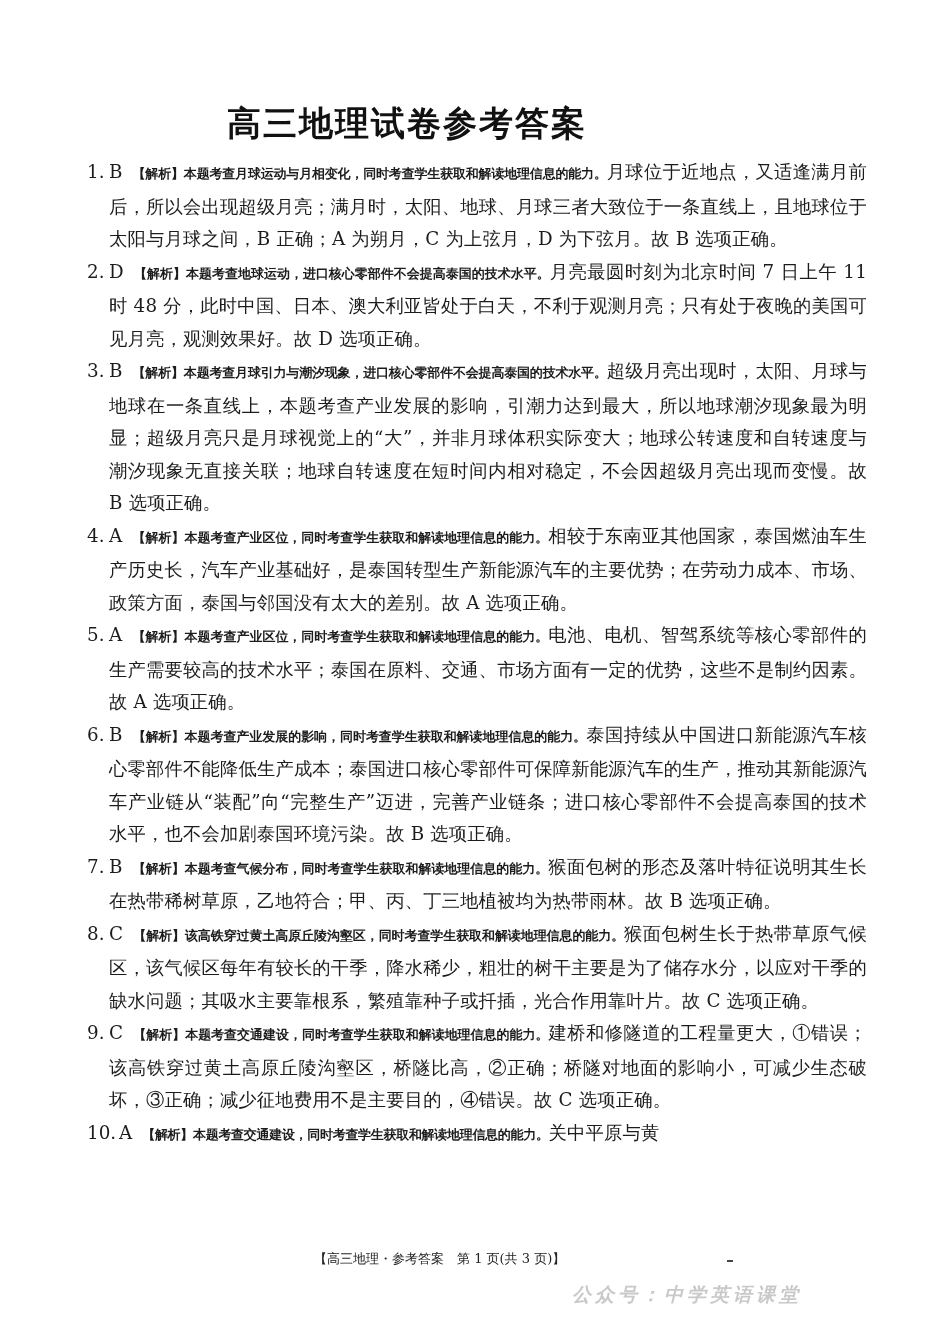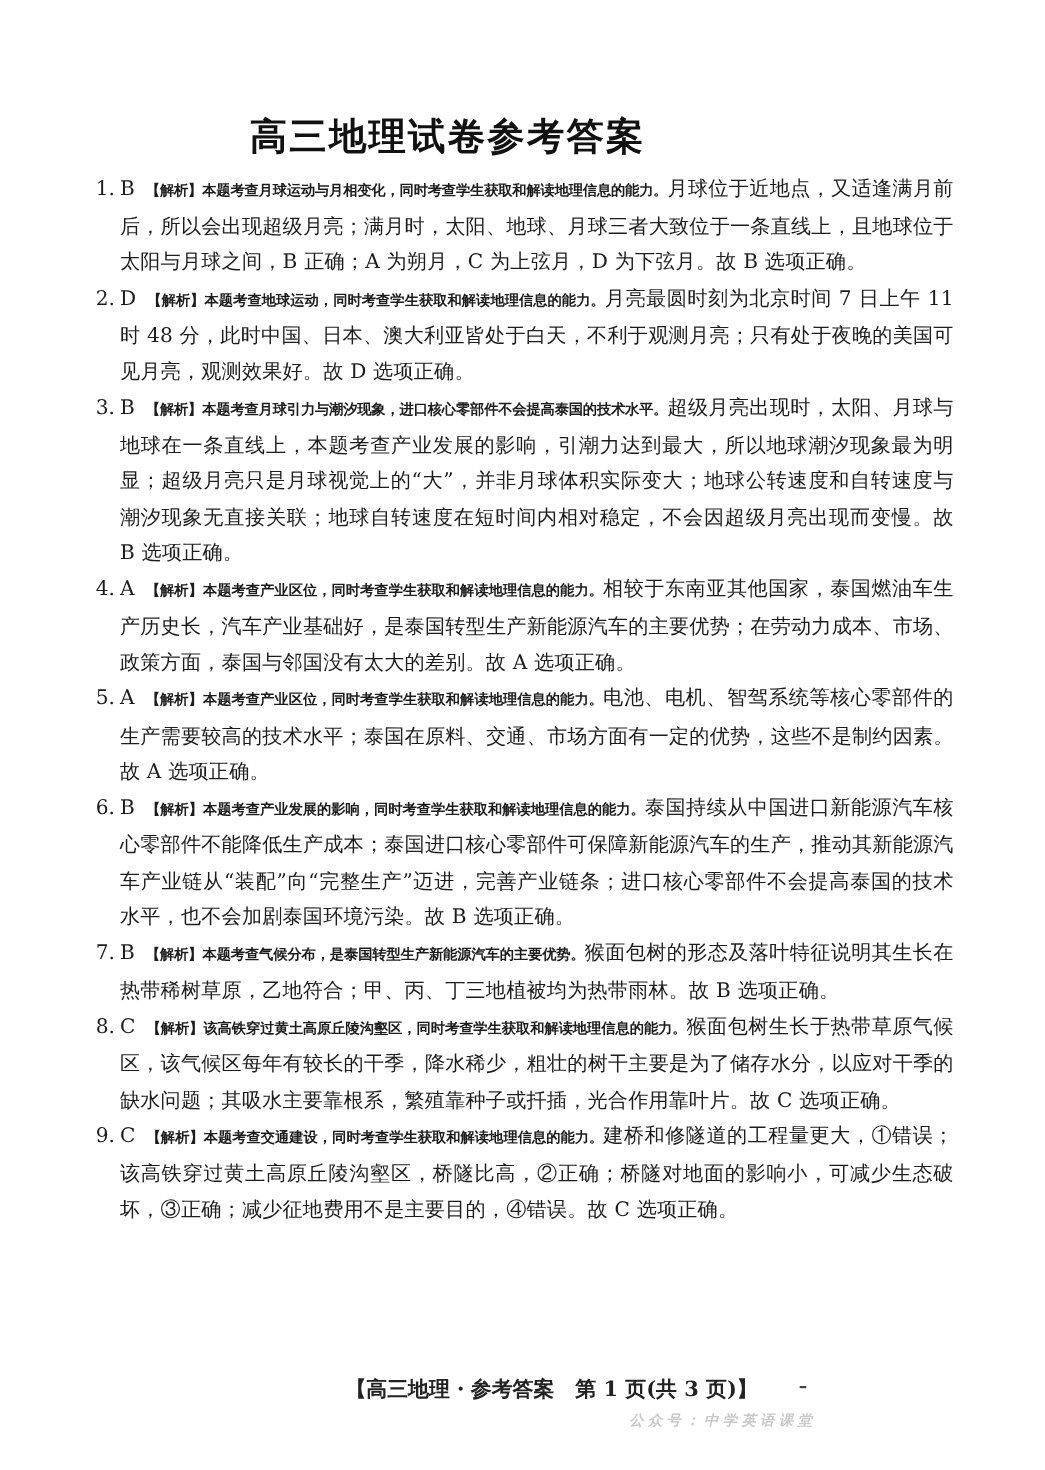--- a/index.html
+++ b/index.html
@@ -24,61 +24,64 @@
   }
   .answer.wide { padding-left: 22px; }
   .answer .letter { margin-right: 10px; }
   .answer .head {
     font-family: "DejaVu Sans", "Liberation Sans", sans-serif;
     font-weight: bold; font-size: 13px; letter-spacing: -0.3px;
   }
   .answer .body { letter-spacing: 0.2px; }
   .footer {
     position: absolute; top: 1250px; left: 314px;
-    font-size: 19px; color: #222; font-weight: bold;
+    font-size: 13px; color: #222;
   }
   .footer-mark {
     position: absolute; top: 1260px; left: 727px; width: 6px; height: 2px; background: #444;
   }
   .watermark {
     position: absolute; top: 1282px; left: 572px;
-    font-size: 13px; color: #c9c9c9; font-style: italic; font-weight: bold; letter-spacing: 4px;
+    font-size: 19px; color: #c9c9c9; font-style: italic; font-weight: bold; letter-spacing: 4px;
     font-family: "DejaVu Serif", serif;
   }
 </style>
 </head>
 <body>
 
 <div class="page-title">高三地理试卷参考答案</div>
 
 <div class="answers">
   <div class="answer">
     <span class="num">1.</span><span class="letter">B</span><span class="head">【解析】本题考查月球运动与月相变化，同时考查学生获取和解读地理信息的能力。</span><span class="body">月球位于近地点，又适逢满月前后，所以会出现超级月亮；满月时，太阳、地球、月球三者大致位于一条直线上，且地球位于太阳与月球之间，B 正确；A 为朔月，C 为上弦月，D 为下弦月。故 B 选项正确。</span>
   </div>
   <div class="answer">
-    <span class="num">2.</span><span class="letter">D</span><span class="head">【解析】本题考查地球运动，同时考查学生获取和解读地理信息的能力。</span><span class="body">月亮最圆时刻为北京时间 7 日上午 11 时 48 分，此时中国、日本、澳大利亚皆处于白天，不利于观测月亮；只有处于夜晚的美国可见月亮，观测效果好。故 D 选项正确。</span>
+    <span class="num">2.</span><span class="letter">D</span><span class="head">【解析】本题考查地球运动，进口核心零部件不会提高泰国的技术水平。</span><span class="body">月亮最圆时刻为北京时间 7 日上午 11 时 48 分，此时中国、日本、澳大利亚皆处于白天，不利于观测月亮；只有处于夜晚的美国可见月亮，观测效果好。故 D 选项正确。</span>
   </div>
   <div class="answer">
     <span class="num">3.</span><span class="letter">B</span><span class="head">【解析】本题考查月球引力与潮汐现象，进口核心零部件不会提高泰国的技术水平。</span><span class="body">超级月亮出现时，太阳、月球与地球在一条直线上，本题考查产业发展的影响，引潮力达到最大，所以地球潮汐现象最为明显；超级月亮只是月球视觉上的“大”，并非月球体积实际变大；地球公转速度和自转速度与潮汐现象无直接关联；地球自转速度在短时间内相对稳定，不会因超级月亮出现而变慢。故 B 选项正确。</span>
   </div>
   <div class="answer">
     <span class="num">4.</span><span class="letter">A</span><span class="head">【解析】本题考查产业区位，同时考查学生获取和解读地理信息的能力。</span><span class="body">相较于东南亚其他国家，泰国燃油车生产历史长，汽车产业基础好，是泰国转型生产新能源汽车的主要优势；在劳动力成本、市场、政策方面，泰国与邻国没有太大的差别。故 A 选项正确。</span>
   </div>
   <div class="answer">
     <span class="num">5.</span><span class="letter">A</span><span class="head">【解析】本题考查产业区位，同时考查学生获取和解读地理信息的能力。</span><span class="body">电池、电机、智驾系统等核心零部件的生产需要较高的技术水平；泰国在原料、交通、市场方面有一定的优势，这些不是制约因素。故 A 选项正确。</span>
   </div>
   <div class="answer">
     <span class="num">6.</span><span class="letter">B</span><span class="head">【解析】本题考查产业发展的影响，同时考查学生获取和解读地理信息的能力。</span><span class="body">泰国持续从中国进口新能源汽车核心零部件不能降低生产成本；泰国进口核心零部件可保障新能源汽车的生产，推动其新能源汽车产业链从“装配”向“完整生产”迈进，完善产业链条；进口核心零部件不会提高泰国的技术水平，也不会加剧泰国环境污染。故 B 选项正确。</span>
   </div>
   <div class="answer">
-    <span class="num">7.</span><span class="letter">B</span><span class="head">【解析】本题考查气候分布，是泰国转型生产新能源汽车的主要优势。</span><span class="body">猴面包树的形态及落叶特征说明其生长在热带稀树草原，乙地符合；甲、丙、丁三地植被均为热带雨林。故 B 选项正确。</span>
+    <span class="num">7.</span><span class="letter">B</span><span class="head">【解析】本题考查气候分布，同时考查学生获取和解读地理信息的能力。</span><span class="body">猴面包树的形态及落叶特征说明其生长在热带稀树草原，乙地符合；甲、丙、丁三地植被均为热带雨林。故 B 选项正确。</span>
   </div>
   <div class="answer">
     <span class="num">8.</span><span class="letter">C</span><span class="head">【解析】该高铁穿过黄土高原丘陵沟壑区，同时考查学生获取和解读地理信息的能力。</span><span class="body">猴面包树生长于热带草原气候区，该气候区每年有较长的干季，降水稀少，粗壮的树干主要是为了储存水分，以应对干季的缺水问题；其吸水主要靠根系，繁殖靠种子或扦插，光合作用靠叶片。故 C 选项正确。</span>
   </div>
   <div class="answer">
     <span class="num">9.</span><span class="letter">C</span><span class="head">【解析】本题考查交通建设，同时考查学生获取和解读地理信息的能力。</span><span class="body">建桥和修隧道的工程量更大，①错误；该高铁穿过黄土高原丘陵沟壑区，桥隧比高，②正确；桥隧对地面的影响小，可减少生态破坏，③正确；减少征地费用不是主要目的，④错误。故 C 选项正确。</span>
+  </div>
+  <div class="answer wide">
+    <span class="num">10.</span><span class="letter" style="margin-left:10px">A</span><span class="head">【解析】本题考查交通建设，同时考查学生获取和解读地理信息的能力。</span><span class="body">关中平原与黄</span>
   </div>
 </div>
 
 <div class="footer">【高三地理・参考答案　第 1 页(共 3 页)】</div>
 <div class="footer-mark"></div>
 <div class="watermark">公众号：中学英语课堂</div>
 
 </body></html>

